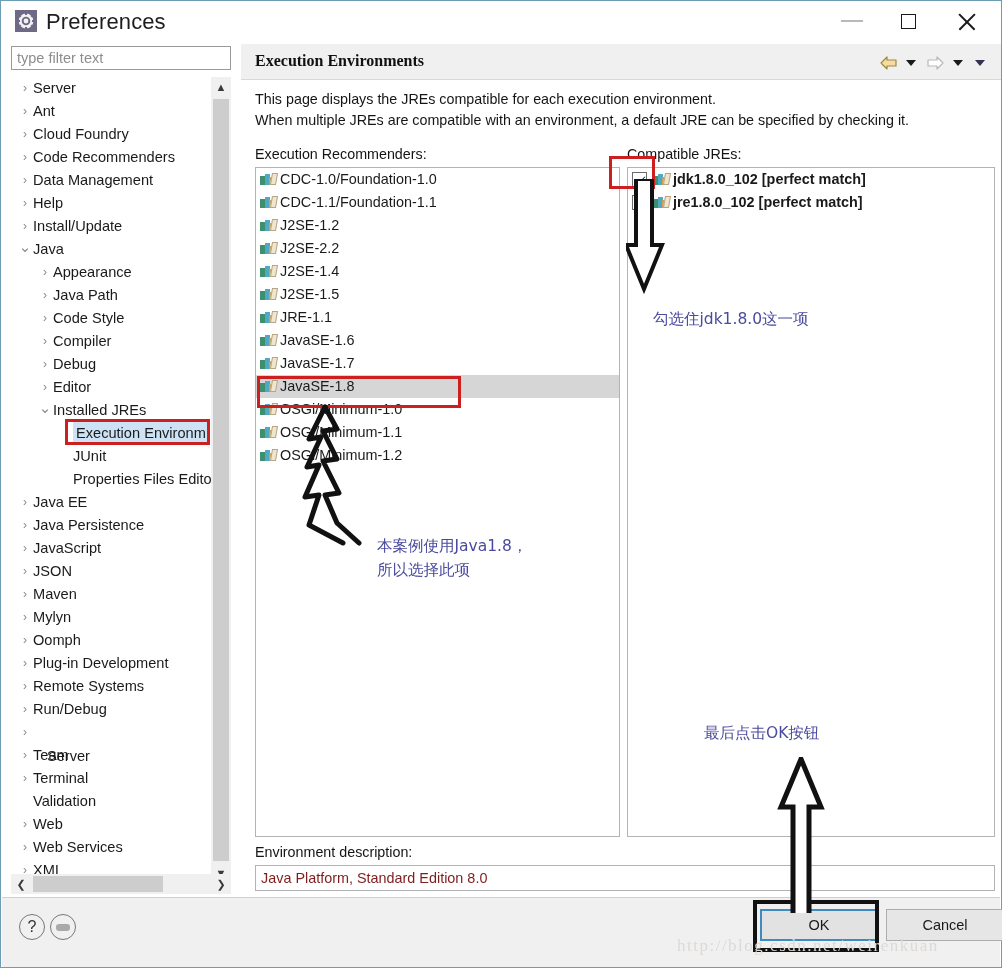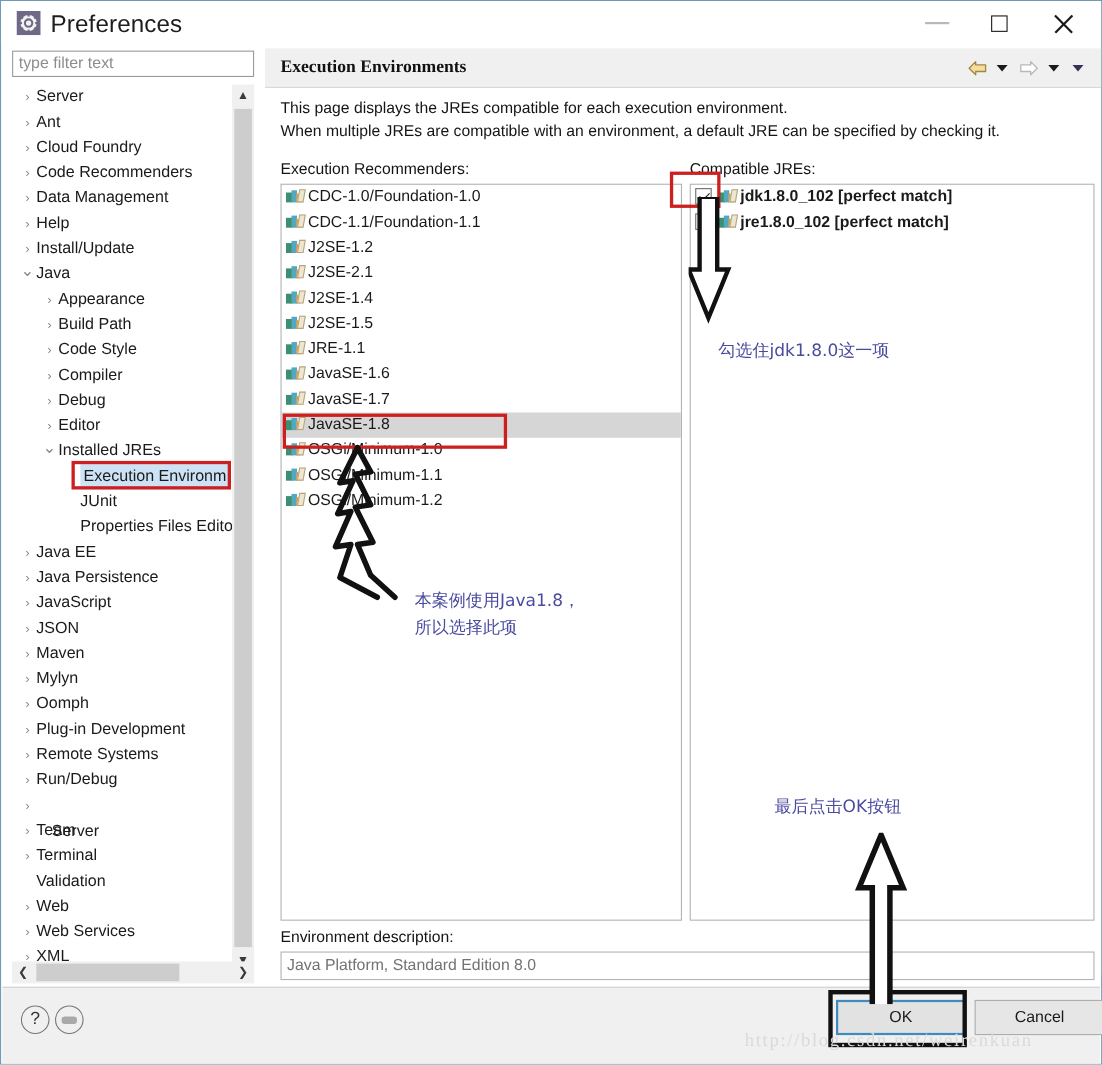--- a/index.html
+++ b/index.html
@@ -85,21 +85,21 @@
   .bk4{position:absolute;left:11px;top:0px;width:6px;height:12px;background:#efe6cf;
        border:1px solid #b7a582;box-sizing:border-box;transform:skewX(-10deg);}
   .cbx{display:inline-block;width:15px;height:15px;border:1px solid #6b6b6b;background:#fff;
        vertical-align:-3px;margin-right:6px;position:relative;box-sizing:border-box;}
   .cbx.on:after{content:"";position:absolute;left:3px;top:3px;width:8px;height:4px;
        border-left:1.8px solid #222;border-bottom:1.8px solid #222;transform:rotate(-45deg);}
 
   .envdesc-label{position:absolute;left:14px;top:803px;font-size:14.3px;color:#141414;}
   .envdesc-box{position:absolute;left:14px;top:824px;width:740px;height:26px;
       border:1px solid #b3b3b3;background:#fff;box-sizing:border-box;
-      font-size:14.4px;line-height:24px;padding-left:5px;color:#737373;}
+      font-size:14.4px;line-height:24px;padding-left:5px;color:#7f1d1d;}
 
   
   .footer{position:absolute;left:1px;top:896px;width:998px;height:69px;background:#f0f0f0;
           border-top:1px solid #d0d0d0;}
   .rndbtn{position:absolute;top:16px;width:26px;height:26px;border-radius:50%;
       border:1px solid #777;box-sizing:border-box;color:#333;font-size:16px;
       text-align:center;line-height:24px;background:#f0f0f0;cursor:default;}
   .rndbtn.help{left:17px;}
   .rndbtn.apply{left:48px;}
   .dot{position:absolute;left:5px;top:9px;width:14px;height:7px;border-radius:3px;background:#a9a9a9;}
@@ -189,21 +189,21 @@
         <div class="titem">
           <span class="tw" style="left: 6px; font-size: 15px; line-height: 18px;">⌄</span>
           <span class="tlbl" style="left: 22px;">Java</span>
         </div>
         <div class="titem">
           <span class="tw" style="left: 26px;">›</span>
           <span class="tlbl" style="left: 42px;">Appearance</span>
         </div>
         <div class="titem">
           <span class="tw" style="left: 26px;">›</span>
-          <span class="tlbl" style="left: 42px;">Build Path</span>
+          <span class="tlbl" style="left: 42px;">Java Path</span>
         </div>
         <div class="titem">
           <span class="tw" style="left: 26px;">›</span>
           <span class="tlbl" style="left: 42px;">Code Style</span>
         </div>
         <div class="titem">
           <span class="tw" style="left: 26px;">›</span>
           <span class="tlbl" style="left: 42px;">Compiler</span>
         </div>
         <div class="titem">
@@ -330,21 +330,21 @@
       <div>When multiple JREs are compatible with an environment, a default JRE can be specified by checking it.</div>
     </div>
 
     <div class="collabel" style="left:14px;top:105px;">Execution Recommenders:</div>
     <div class="collabel" style="left:386px;top:105px;">Compatible JREs:</div>
 
     <div class="listbox" id="ee-list" style="left:14px;top:126px;width:365px;height:670px;">
         <div class="lrow"><span class="bkicon"><span class="bk1"></span><span class="bk2"></span><span class="bk3"></span><span class="bk4"></span></span><span>CDC-1.0/Foundation-1.0</span></div>
         <div class="lrow"><span class="bkicon"><span class="bk1"></span><span class="bk2"></span><span class="bk3"></span><span class="bk4"></span></span><span>CDC-1.1/Foundation-1.1</span></div>
         <div class="lrow"><span class="bkicon"><span class="bk1"></span><span class="bk2"></span><span class="bk3"></span><span class="bk4"></span></span><span>J2SE-1.2</span></div>
-        <div class="lrow"><span class="bkicon"><span class="bk1"></span><span class="bk2"></span><span class="bk3"></span><span class="bk4"></span></span><span>J2SE-2.1</span></div>
+        <div class="lrow"><span class="bkicon"><span class="bk1"></span><span class="bk2"></span><span class="bk3"></span><span class="bk4"></span></span><span>J2SE-2.2</span></div>
         <div class="lrow"><span class="bkicon"><span class="bk1"></span><span class="bk2"></span><span class="bk3"></span><span class="bk4"></span></span><span>J2SE-1.4</span></div>
         <div class="lrow"><span class="bkicon"><span class="bk1"></span><span class="bk2"></span><span class="bk3"></span><span class="bk4"></span></span><span>J2SE-1.5</span></div>
         <div class="lrow"><span class="bkicon"><span class="bk1"></span><span class="bk2"></span><span class="bk3"></span><span class="bk4"></span></span><span>JRE-1.1</span></div>
         <div class="lrow"><span class="bkicon"><span class="bk1"></span><span class="bk2"></span><span class="bk3"></span><span class="bk4"></span></span><span>JavaSE-1.6</span></div>
         <div class="lrow"><span class="bkicon"><span class="bk1"></span><span class="bk2"></span><span class="bk3"></span><span class="bk4"></span></span><span>JavaSE-1.7</span></div>
         <div class="lrow sel"><span class="bkicon"><span class="bk1"></span><span class="bk2"></span><span class="bk3"></span><span class="bk4"></span></span><span>JavaSE-1.8</span></div>
         <div class="lrow"><span class="bkicon"><span class="bk1"></span><span class="bk2"></span><span class="bk3"></span><span class="bk4"></span></span><span>OSGi/Minimum-1.0</span></div>
         <div class="lrow"><span class="bkicon"><span class="bk1"></span><span class="bk2"></span><span class="bk3"></span><span class="bk4"></span></span><span>OSGi/Minimum-1.1</span></div>
         <div class="lrow"><span class="bkicon"><span class="bk1"></span><span class="bk2"></span><span class="bk3"></span><span class="bk4"></span></span><span>OSGi/Minimum-1.2</span></div>
       </div>

